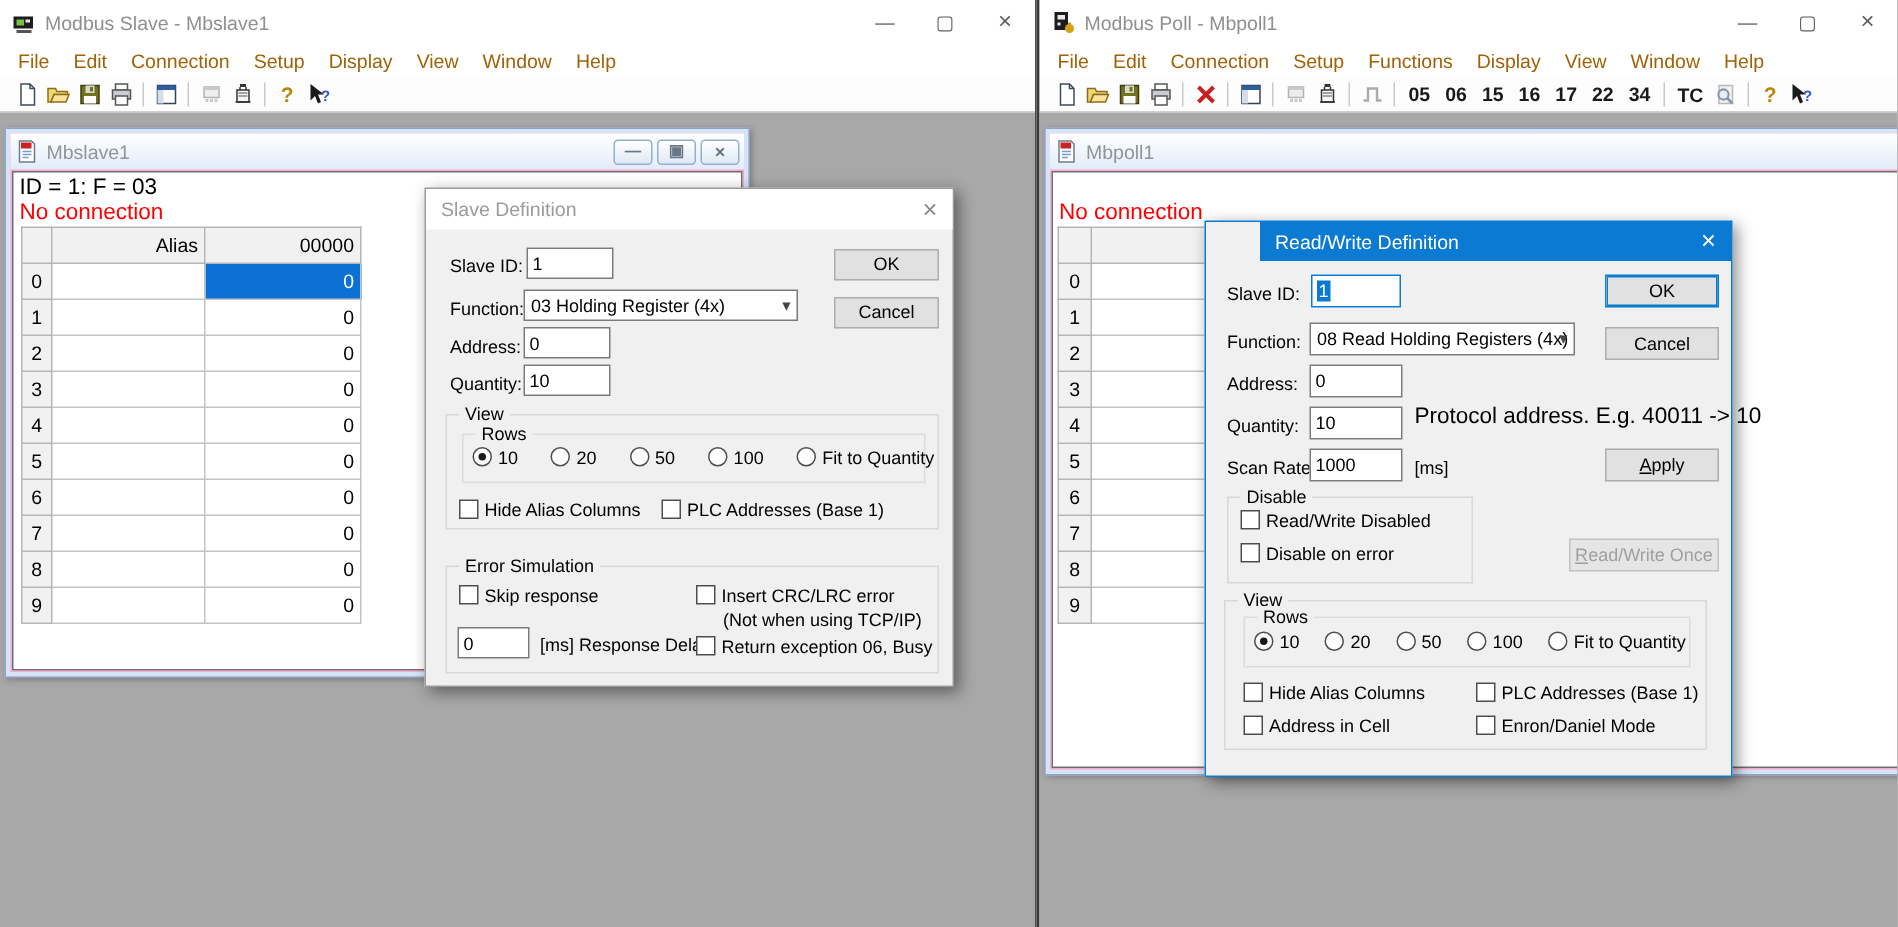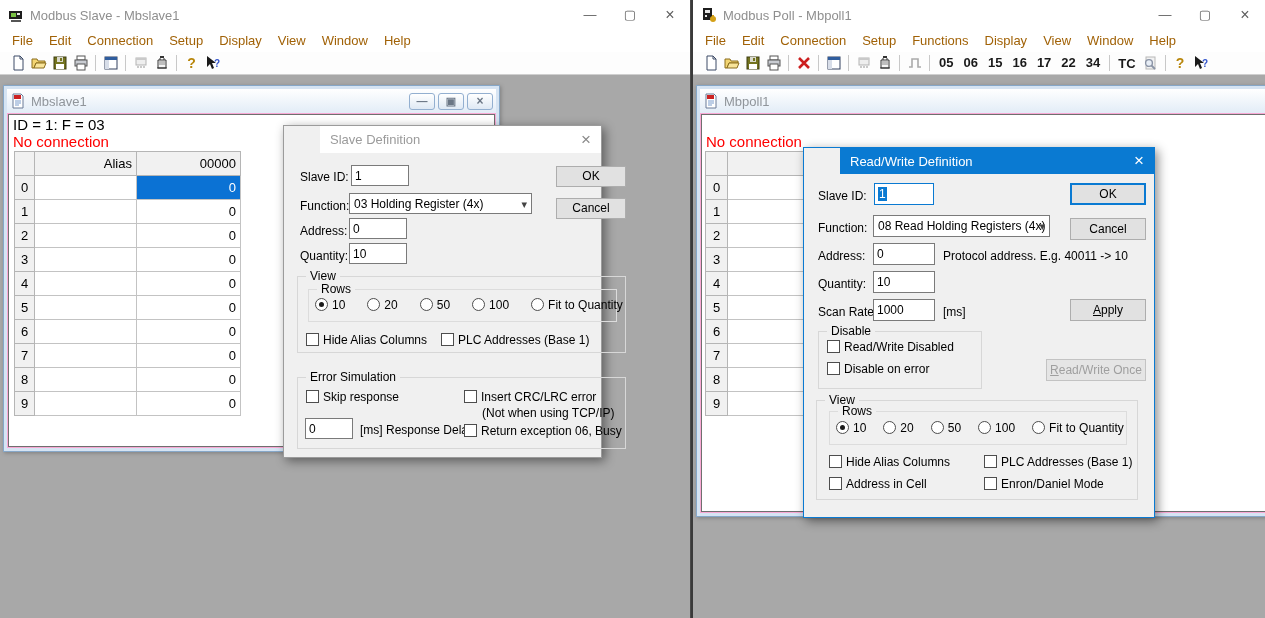--- a/index.html
+++ b/index.html
@@ -50,21 +50,21 @@
   #rw-dlg { border:1px solid #0a7ad2; }
   .dlg-title { height:27px; display:flex; align-items:center; }
   #slave-dlg .dlg-title { background:#ffffff; color:#9b9b9b; }
   #rw-dlg .dlg-title { height:26px; background:#0a7ad2; color:#ffffff;margin-left:36px; }
   .dlg-title .t { font-size:13px; margin-left:10px; flex:1 1 auto; }
   .dlg-close { width:30px; text-align:center; font-size:15px; }
   #slave-dlg .dlg-close { color:#8a8a8a; }
   #rw-dlg .dlg-close { color:#ffffff; }
 
   .label { position:absolute; font-size:12px; color:#000; white-space:nowrap; }
-  .note  { position:absolute; font-size:12px; color:#000; white-space:nowrap; }
+  .note  { position:absolute; font-size:15px; color:#000; white-space:nowrap;margin-top:20px; }
   .textbox { position:absolute; background:#fff; border:1px solid #7a7a7a; font-size:12px; color:#000; padding:2px 3px; line-height:16px; }
   .textbox.focus { border-color:#0a7ad2; }
   .textbox.focus .selmark { background:#0a7ad2; color:#fff; padding:0 1px; }
   .combo { position:absolute; background:#fff; border:1px solid #7a7a7a; font-size:12px; color:#000; padding:2px 20px 2px 4px; line-height:16px; white-space:nowrap; overflow:hidden; }
   .combo .arrow { position:absolute; right:4px; top:2px; color:#444; font-size:11px; }
   .btn { position:absolute; background:#e1e1e1; border:1px solid #adadad; font-size:12px; color:#000; text-align:center; line-height:19px; }
   .btn.default { border:1px solid #0a7ad2; box-shadow:inset 0 0 0 1px #0a7ad2; }
   .btn.disabled { color:#9f9f9f; border-color:#c3c3c3; background:#e5e5e5; }
   .btn .u, .cbl .u { text-decoration:underline; }
 
@@ -245,21 +245,21 @@
             <tr>
                   <td class="rowhdr">9</td>
                   <td></td>
                   <td class="val">0</td>
                 </tr>
           </tbody>
             </table>
         </div>
       </div>
 
-      <div class="dialog" id="slave-dlg" style="left:283px; top:50px; width:319px; height:333px;padding-left:36px;">
+      <div class="dialog" id="slave-dlg" style="left:283px; top:50px; width:353px; height:333px;">
         <div class="dlg-title">
           <span class="t">Slave Definition</span>
           <span class="dlg-close" style="font-size:17px;">×</span>
         </div>
         <span class="label" style="left:16px; top:44px;">Slave ID:</span>
         <div class="textbox" style="left:67px; top:39px; width:58px; height:21px;">1</div>
         <div class="btn" style="left:272px; top:40px; width:70px; height:21px;">OK</div>
         <span class="label" style="left:16px; top:73px;">Function:</span>
         <div class="combo" style="left:65px; top:67px; width:183px; height:21px;"><span>03 Holding Register (4x)</span><span class="arrow">▾</span></div>
         <div class="btn" style="left:272px; top:72px; width:70px; height:21px;">Cancel</div>

